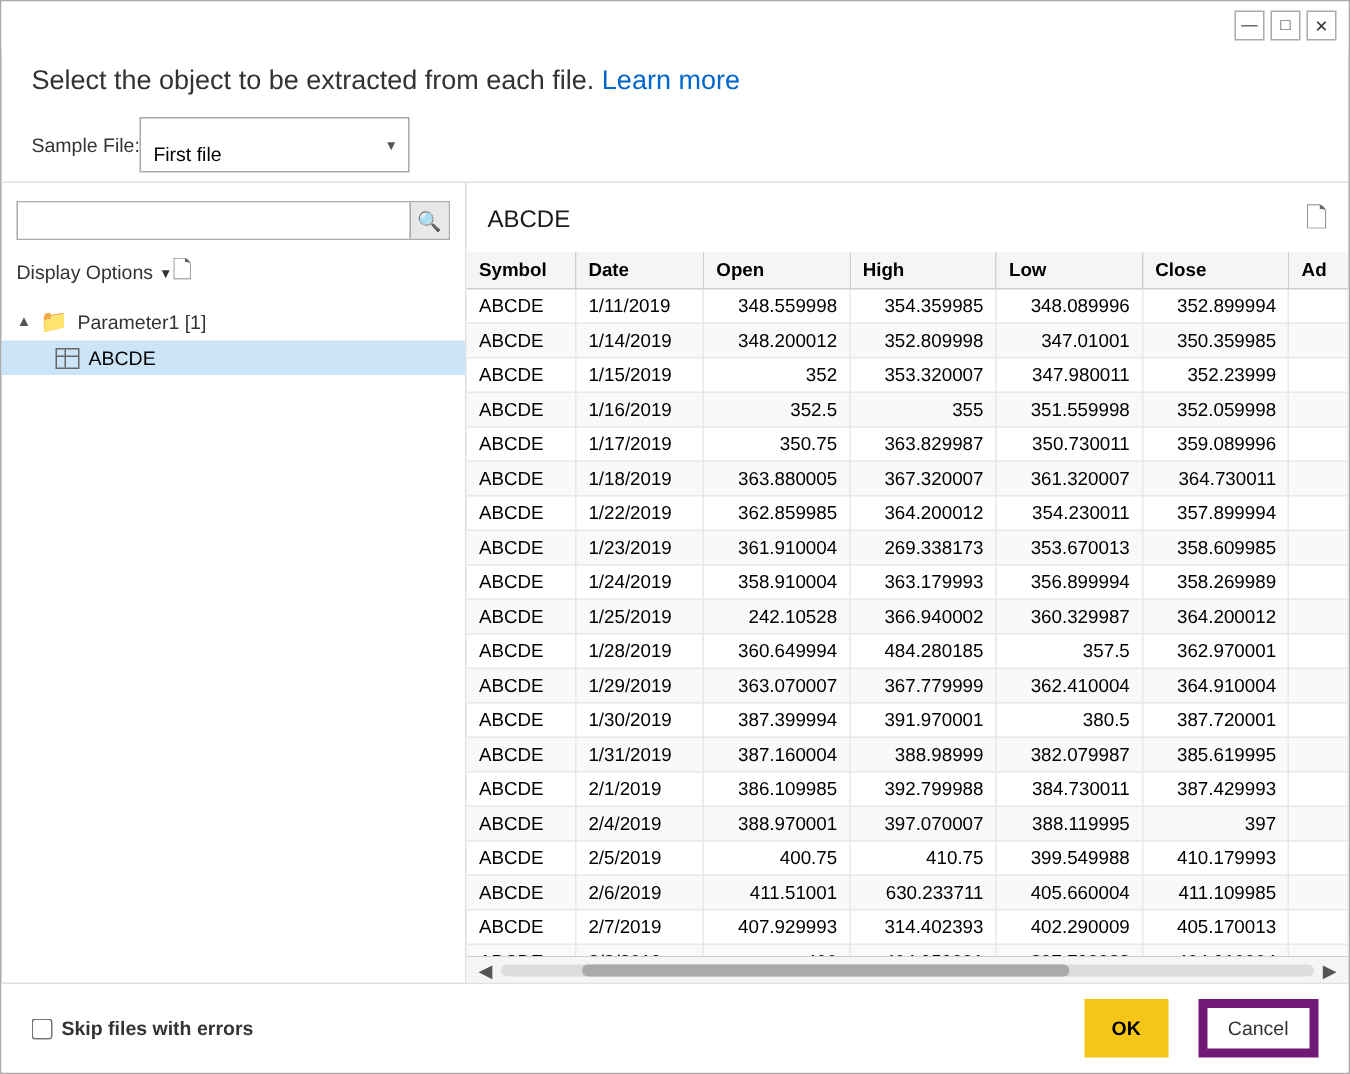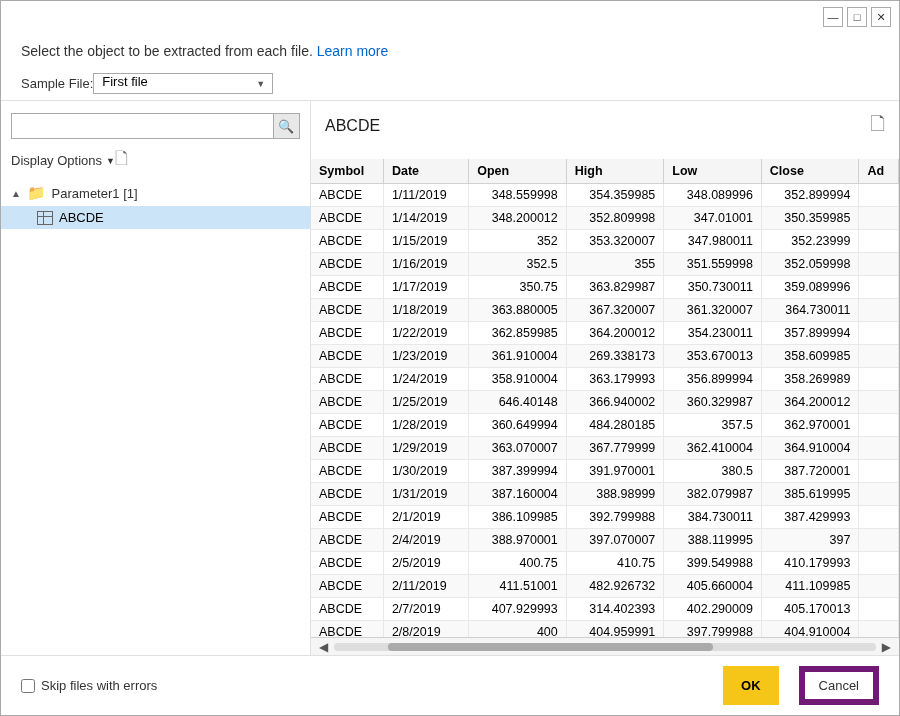--- a/index.html
+++ b/index.html
@@ -49,41 +49,41 @@
     .dialog-header {
       padding: 10px 20px 8px 20px;
     }
     .dialog-title {
       font-size: 22px;
       font-weight: 300;
       color: #1a1a1a;
       margin-bottom: 6px;
     }
     .dialog-subtitle {
-      font-size: 14px;
+      font-size: 18px;
       color: #333;
     }
     .dialog-subtitle a {
       color: #0066cc;
       text-decoration: none;
     }
     .sample-file-row {
       display: flex;
       align-items: center;
       padding: 6px 20px;
     }
     .sample-file-label {
       font-size: 13px;
       color: #333;
       white-space: nowrap;
     }
     .sample-file-select {
       border: 1px solid #aaa;
       background: #fff;
-      padding: 0 24px 4px 8px;
+      padding: 16px 24px 4px 8px;
       font-size: 13px;
       min-width: 180px;
       appearance: none;
       -webkit-appearance: none;
       position: relative;
       cursor: pointer;
       outline: none;
     }
     .select-wrapper {
       position: relative;
@@ -251,21 +251,20 @@
       background: transparent;
       border: none;
       cursor: pointer;
       font-size: 18px;
       color: #666;
     }
     .table-wrapper {
       flex: 1;
       overflow: auto;
       position: relative;
-      margin-top: 12px;
     }
     .data-table {
       border-collapse: collapse;
       min-width: 100%;
       font-size: 12.5px;
     }
     .data-table thead th {
       background: #f5f5f5;
       border-bottom: 1px solid #d0d0d0;
       border-right: 1px solid #d0d0d0;
@@ -338,20 +337,21 @@
       gap: 6px;
     }
     .skip-checkbox {
       width: 14px;
       height: 14px;
       cursor: pointer;
     }
     .skip-label {
       font-size: 13px;
       color: #333;
+      font-weight: bold;
     }
     .footer-buttons {
       display: flex;
       gap: 20px;
     }
     .btn-ok {
       background: #f5c518;
       border: none;
       padding: 6px 18px;
       font-size: 13px;
@@ -527,21 +527,21 @@
                 <td>1/24/2019</td>
                 <td>358.910004</td>
                 <td>363.179993</td>
                 <td>356.899994</td>
                 <td>358.269989</td>
                 <td></td>
               </tr>
               <tr>
                 <td>ABCDE</td>
                 <td>1/25/2019</td>
-                <td>646.40148</td>
+                <td>242.10528</td>
                 <td>366.940002</td>
                 <td>360.329987</td>
                 <td>364.200012</td>
                 <td></td>
               </tr>
               <tr>
                 <td>ABCDE</td>
                 <td>1/28/2019</td>
                 <td>360.649994</td>
                 <td>484.280185</td>
@@ -598,23 +598,23 @@
                 <td>ABCDE</td>
                 <td>2/5/2019</td>
                 <td>400.75</td>
                 <td>410.75</td>
                 <td>399.549988</td>
                 <td>410.179993</td>
                 <td></td>
               </tr>
               <tr>
                 <td>ABCDE</td>
-                <td>2/11/2019</td>
+                <td>2/6/2019</td>
                 <td>411.51001</td>
-                <td>482.926732</td>
+                <td>630.233711</td>
                 <td>405.660004</td>
                 <td>411.109985</td>
                 <td></td>
               </tr>
               <tr>
                 <td>ABCDE</td>
                 <td>2/7/2019</td>
                 <td>407.929993</td>
                 <td>314.402393</td>
                 <td>402.290009</td>

